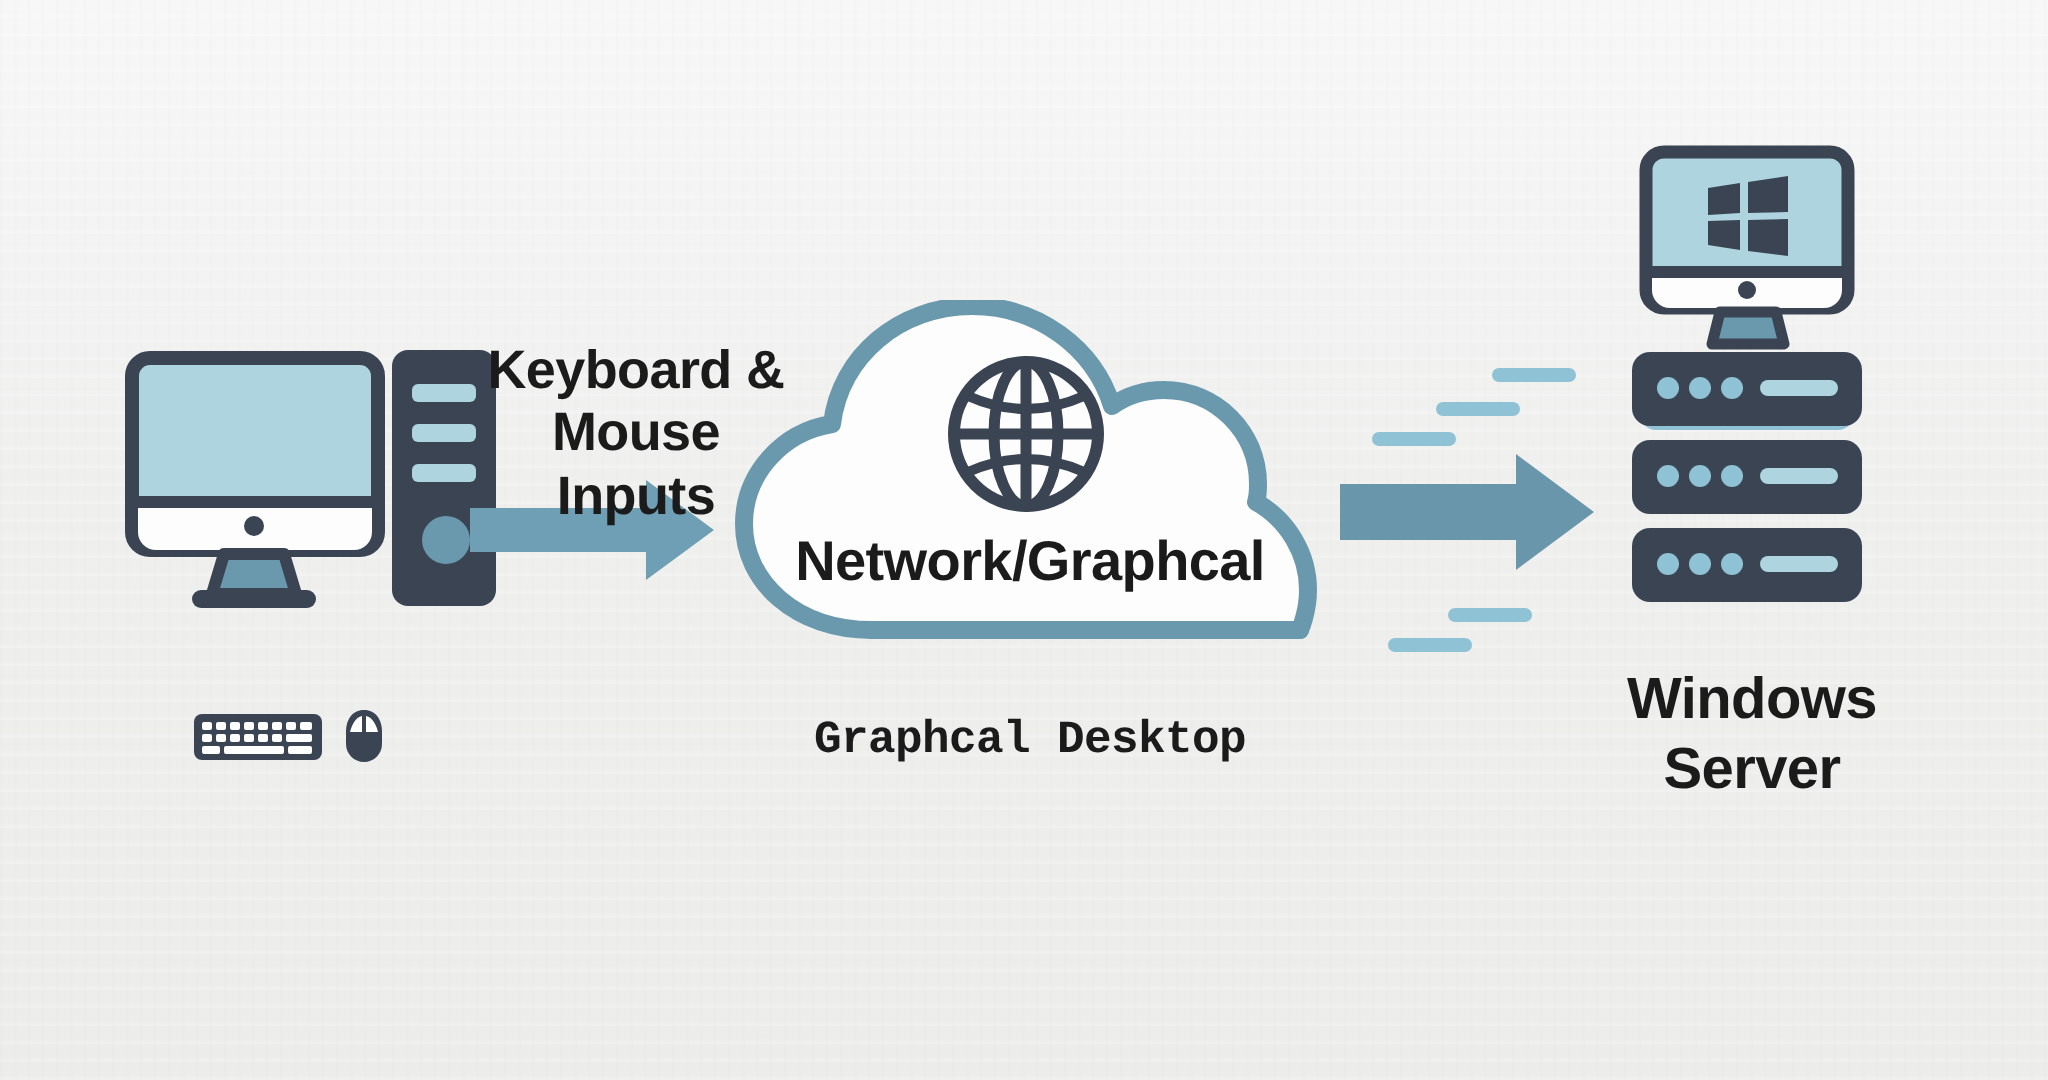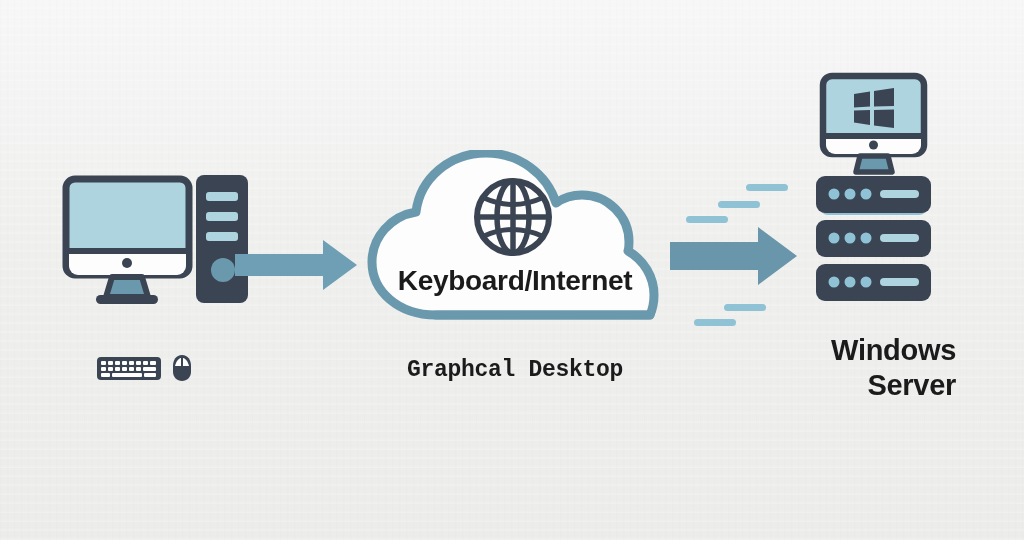--- a/index.html
+++ b/index.html
@@ -94,21 +94,20 @@
 
   
   #server-group { left: 806px; top: 72px; width: 135px; height: 255px; }
 
   #server-label {
     left: 796px;
     top: 333px;
     width: 160px;
     font-size: 29px;
     line-height: 1.2;
-    text-align: right;
   }
 </style>
 </head>
 <body>
 
 <div id="canvas">
 
   <div class="node" id="client-group">
     <svg width="240" height="240" viewBox="0 0 240 240">
 
@@ -162,20 +161,23 @@
       <path d="M12 12 h6 c-1 -4 -3 -7.5 -6 -8 z" fill="#ffffff"></path>
     </svg>
   </div>
 
   <div class="node" id="arrow1-group" style="left:235px; top:236px; width:125px; height:60px;">
     <svg width="125" height="60" viewBox="0 0 125 60">
       <path d="M0 18 H88 V4 L122 29 L88 54 V40 H0 Z" fill="#6f9fb4"></path>
     </svg>
   </div>
 
+  <div class="label" id="inputs-label">Keyboard &amp;
+Mouse
+Inputs</div>
 
   <div class="node" id="cloud-group">
     <svg width="310" height="190" viewBox="0 0 310 190">
       <path d="M78 165
                C40 165 14 141 14 112
                C14 87 33 66 58 62
                C62 28 92 3 128 3
                C161 3 189 24 198 53
                C205 48 214 45 224 45
                C250 45 271 66 271 92
@@ -189,21 +191,21 @@
         <circle cx="39" cy="39" r="36" fill="none" stroke="#3a4452" stroke-width="6"></circle>
         <ellipse cx="39" cy="39" rx="16" ry="36" fill="none" stroke="#3a4452" stroke-width="5.5"></ellipse>
         <line x1="39" y1="3" x2="39" y2="75" stroke="#3a4452" stroke-width="5.5"></line>
         <line x1="3" y1="39" x2="75" y2="39" stroke="#3a4452" stroke-width="5.5"></line>
         <path d="M10 20 Q39 33 68 20" fill="none" stroke="#3a4452" stroke-width="5"></path>
         <path d="M10 58 Q39 45 68 58" fill="none" stroke="#3a4452" stroke-width="5"></path>
       </g>
     </svg>
   </div>
 
-  <div class="label" id="cloud-inner-label">Keyboard/Internet</div>
+  <div class="label" id="cloud-inner-label">Network/Graphcal</div>
 
   <div class="label" id="cloud-caption">Graphcal Desktop</div>
 
   <div class="node" id="transfer-arrow-group">
     <svg width="160" height="160" viewBox="0 0 160 160">
 
       <rect x="82" y="8" width="42" height="7" rx="3.5" fill="#8fc2d4"></rect>
       <rect x="54" y="25" width="42" height="7" rx="3.5" fill="#8fc2d4"></rect>
       <rect x="22" y="40" width="42" height="7" rx="3.5" fill="#8fc2d4"></rect>
 

